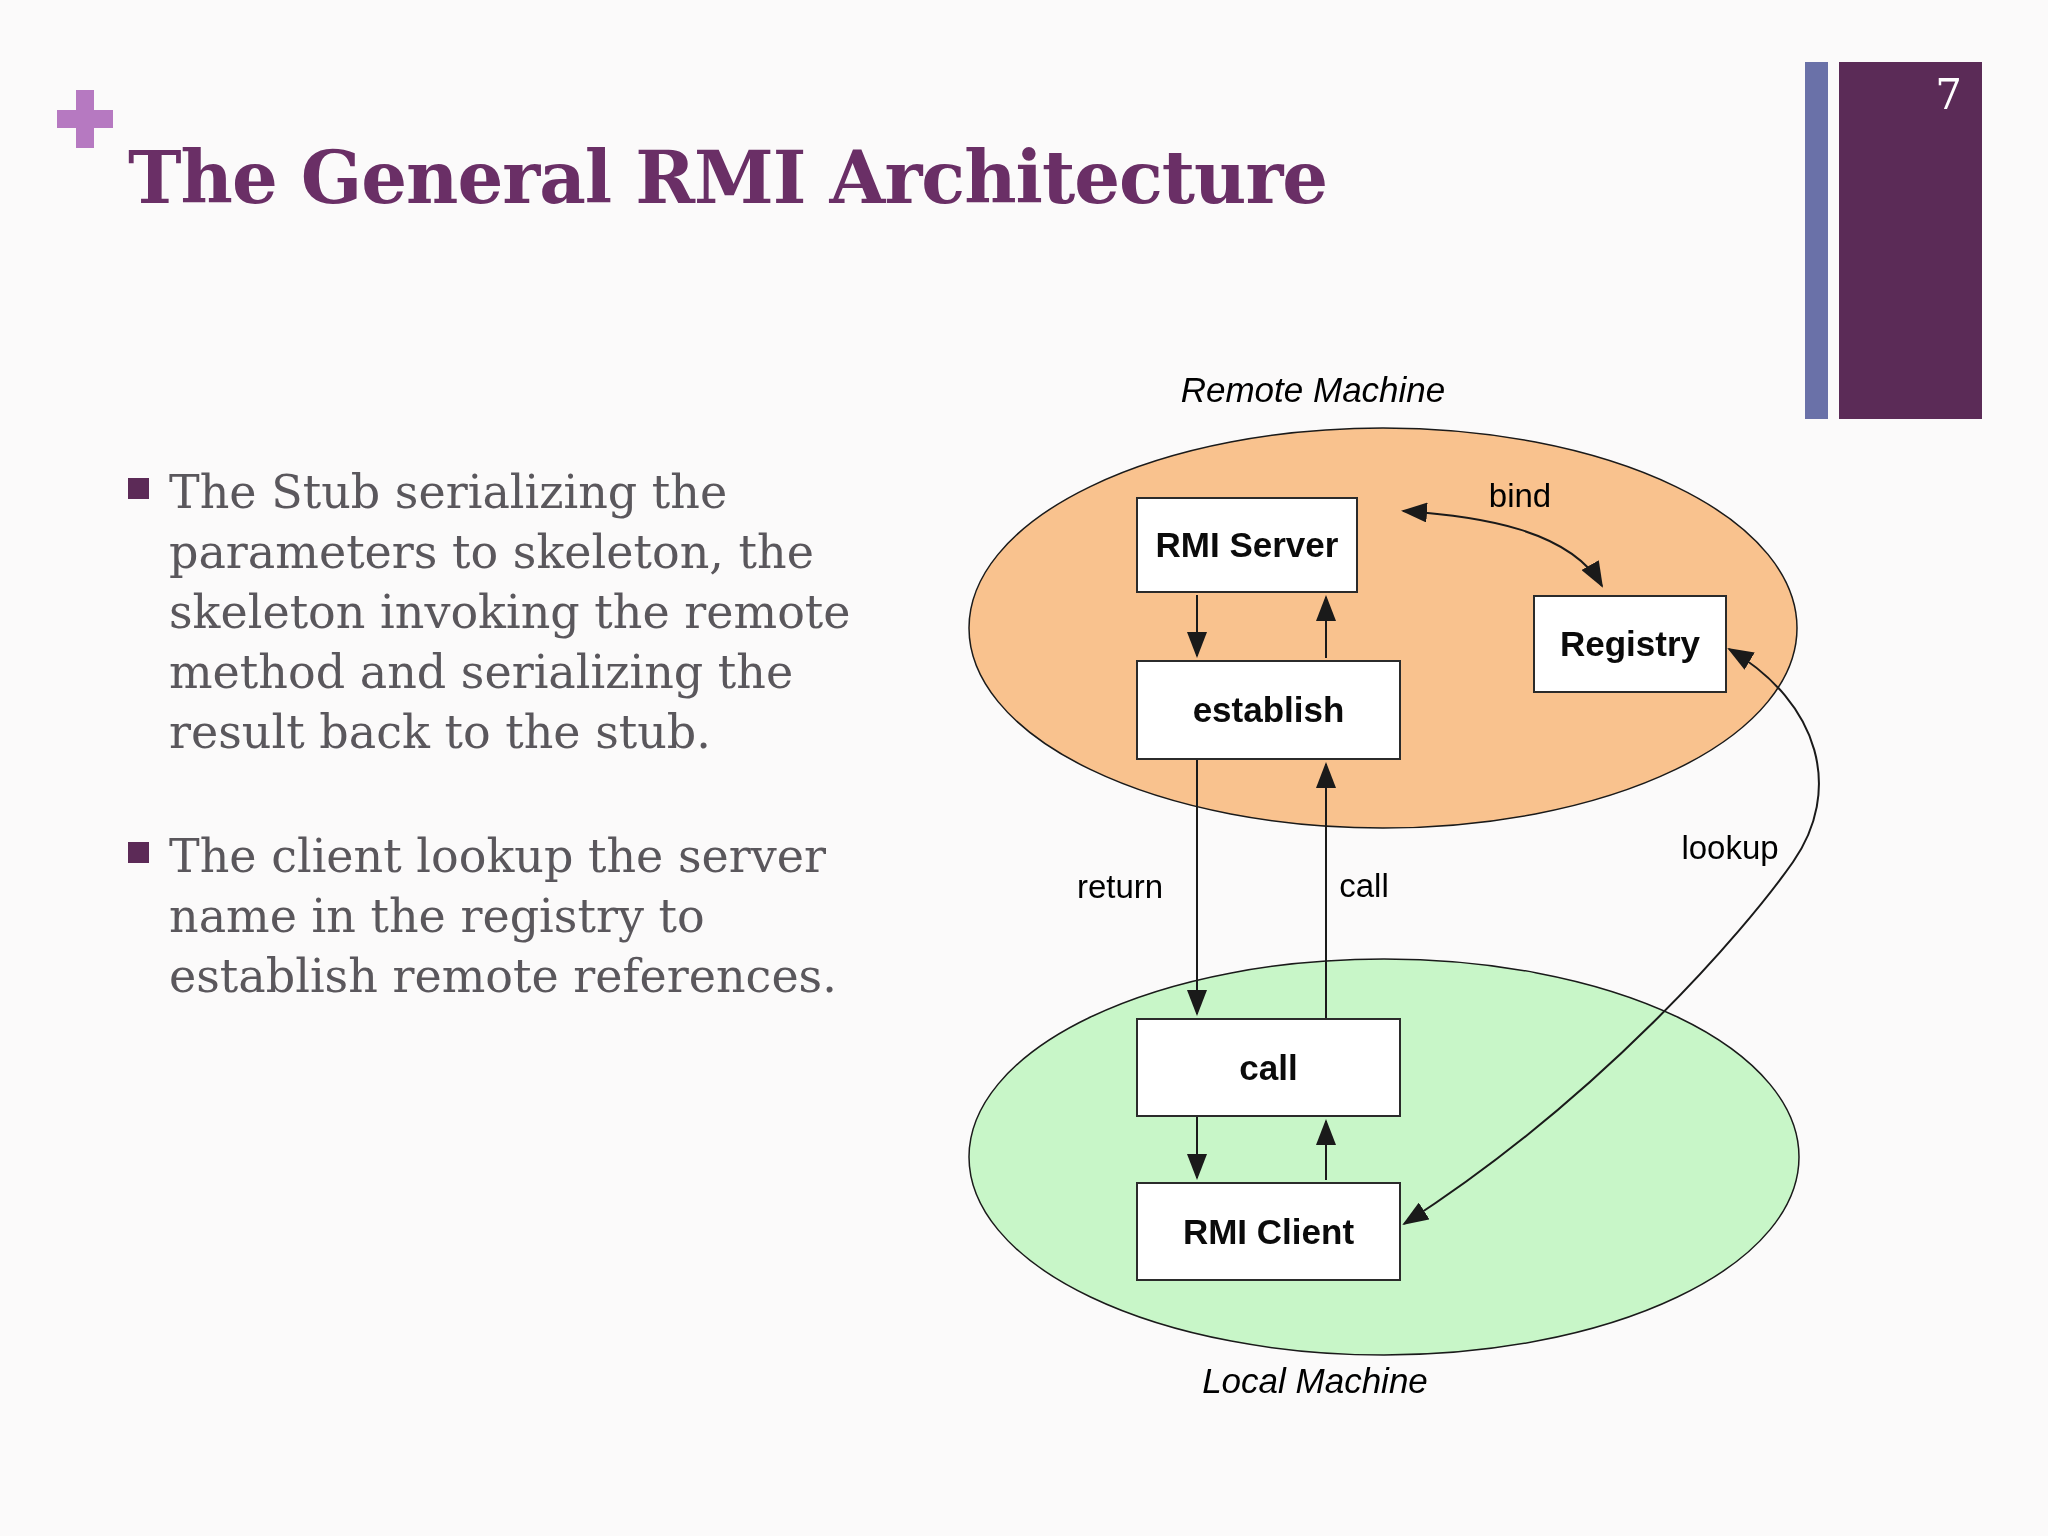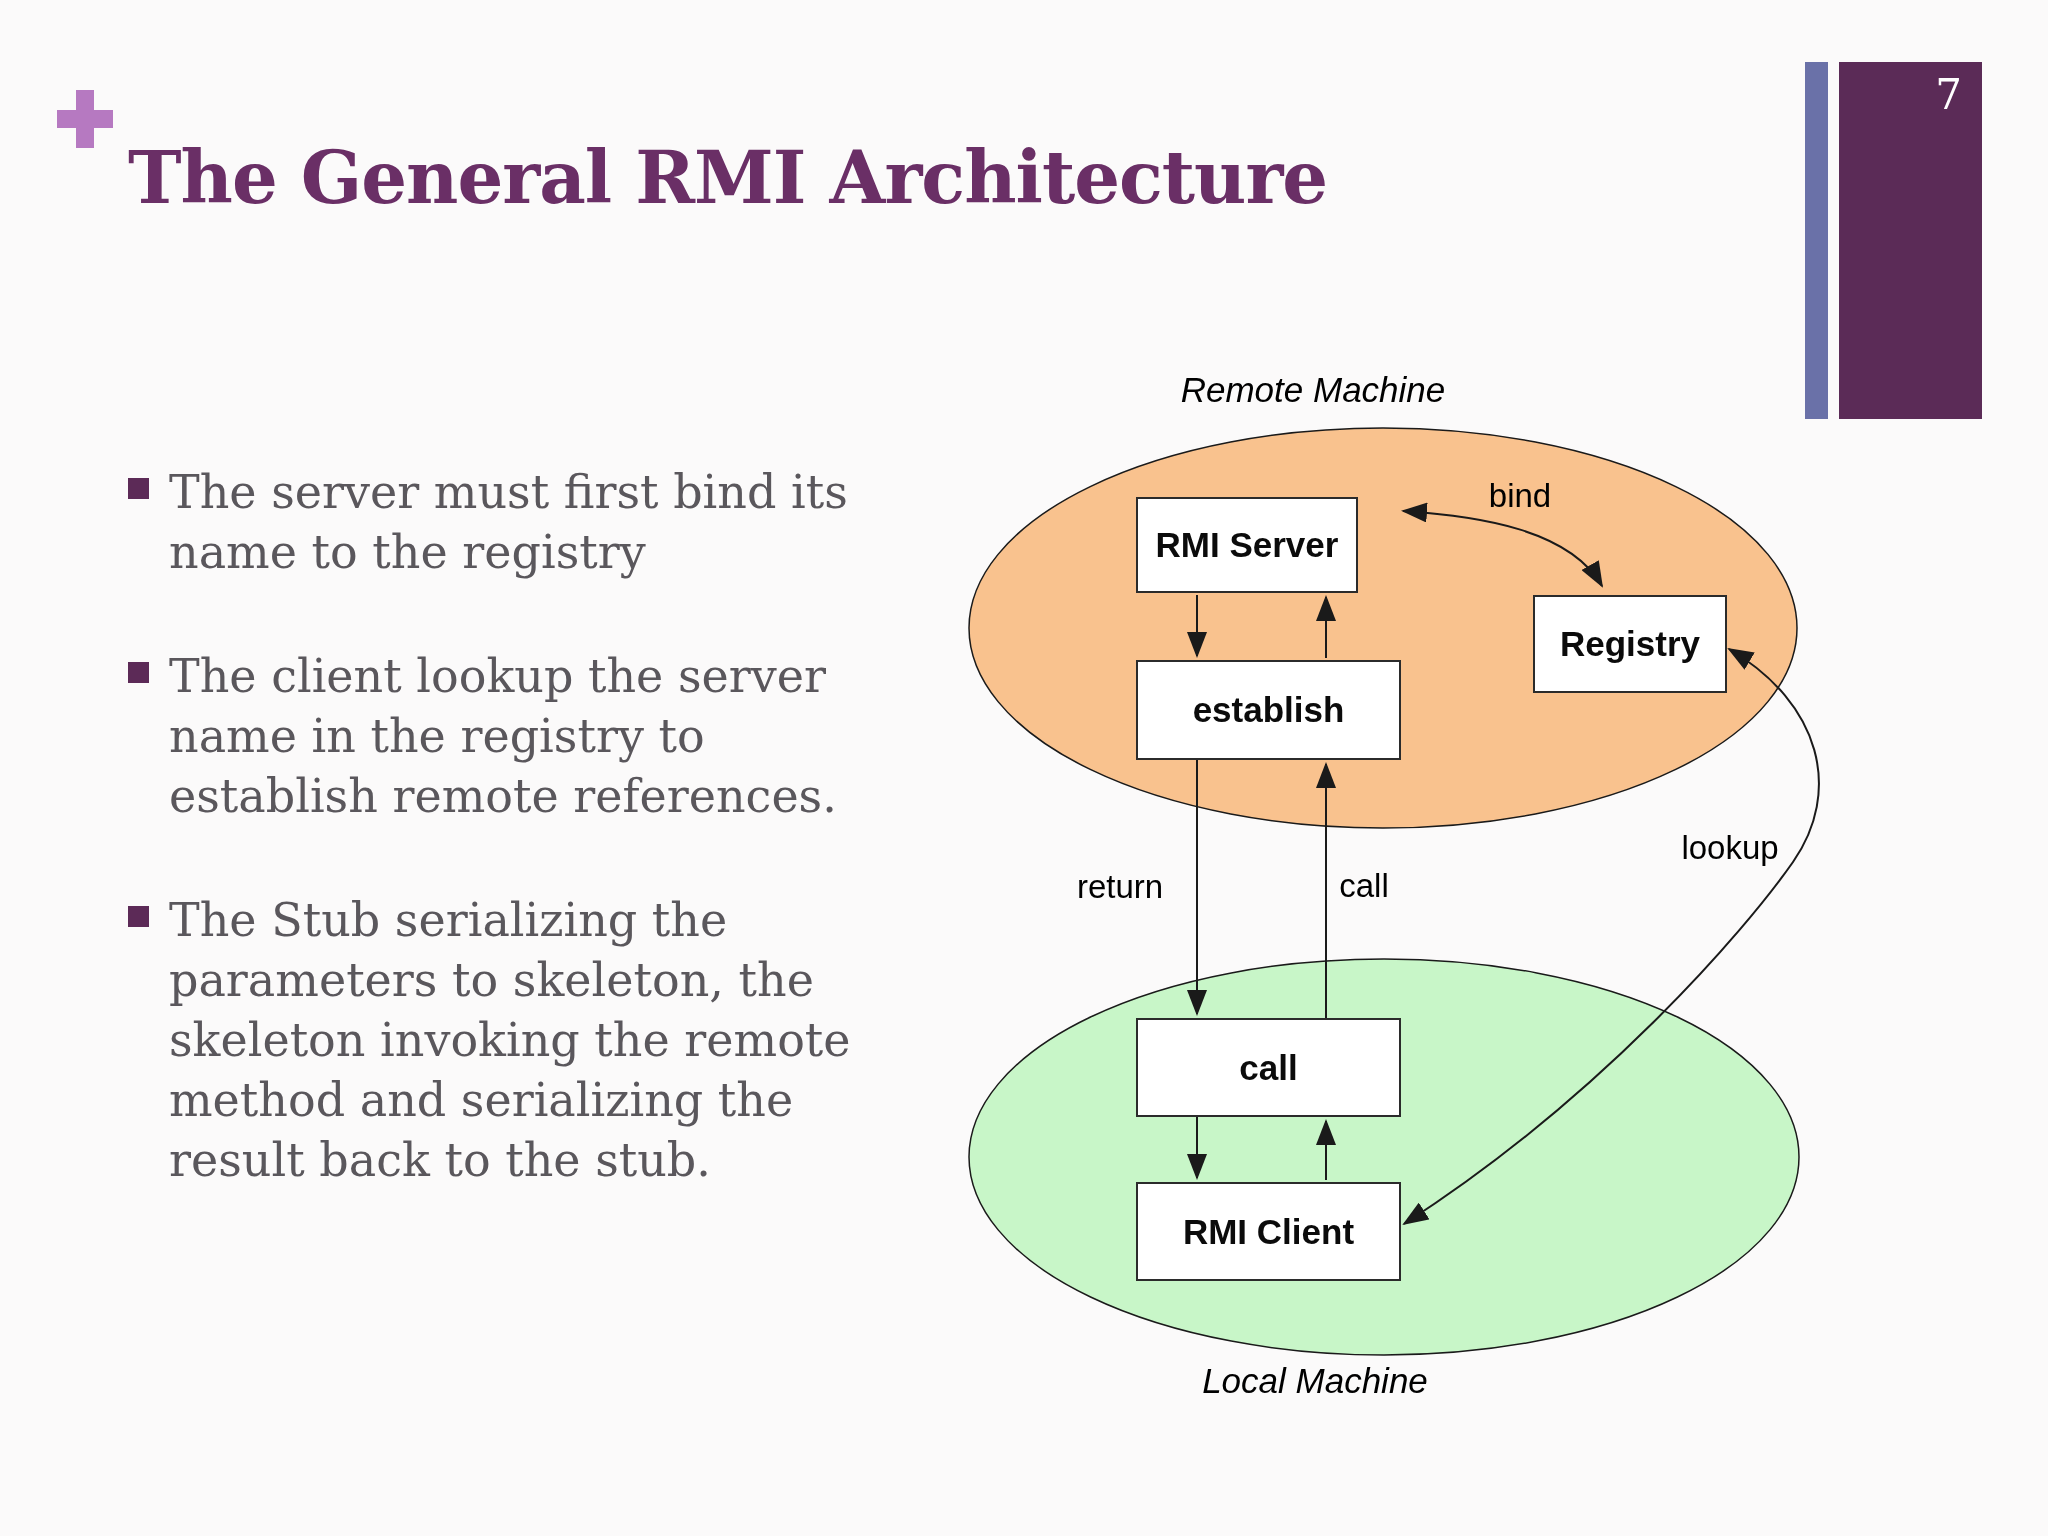--- a/index.html
+++ b/index.html
@@ -61,29 +61,25 @@
 
   <h1 id="slide-title" style="color: rgb(106, 47, 102);">The General RMI Architecture</h1>
 
   <div id="band-blue" style="background-color: rgb(106, 113, 168);"></div>
   <div id="band-purple" style="background-color: rgb(91, 43, 87);"></div>
   <div id="page-number" style="color: rgb(255, 255, 255);">7</div>
 
   <ul id="bullet-list">
     <li class="bullet-item">
       <span class="bullet-marker" style="background-color: rgb(92, 42, 87);"></span>
-      <span class="bullet-text" style="color: rgb(90, 87, 92);">The server must first bind its name to the registry</span>
+      <span class="bullet-text" style="color: rgb(90, 87, 92);">The Stub serializing the parameters to skeleton, the skeleton invoking the remote method and serializing the result back to the stub.</span>
     </li>
     <li class="bullet-item">
       <span class="bullet-marker" style="background-color: rgb(92, 42, 87);"></span>
       <span class="bullet-text" style="color: rgb(90, 87, 92);">The client lookup the server name in the registry to establish remote references.</span>
-    </li>
-    <li class="bullet-item">
-      <span class="bullet-marker" style="background-color: rgb(92, 42, 87);"></span>
-      <span class="bullet-text" style="color: rgb(90, 87, 92);">The Stub serializing the parameters to skeleton, the skeleton invoking the remote method and serializing the result back to the stub.</span>
     </li>
   </ul>
 
   <svg id="diagram-canvas" viewBox="0 0 2048 1536" xmlns="http://www.w3.org/2000/svg">
     <defs>
       <marker id="ah-end" markerWidth="13" markerHeight="10" refX="12" refY="5" orient="auto">
         <path d="M0,0 L13,5 L0,10 z" fill="#1a1a1a"></path>
       </marker>
       <marker id="ah-start" markerWidth="13" markerHeight="10" refX="1" refY="5" orient="auto">
         <path d="M13,0 L0,5 L13,10 z" fill="#1a1a1a"></path>

